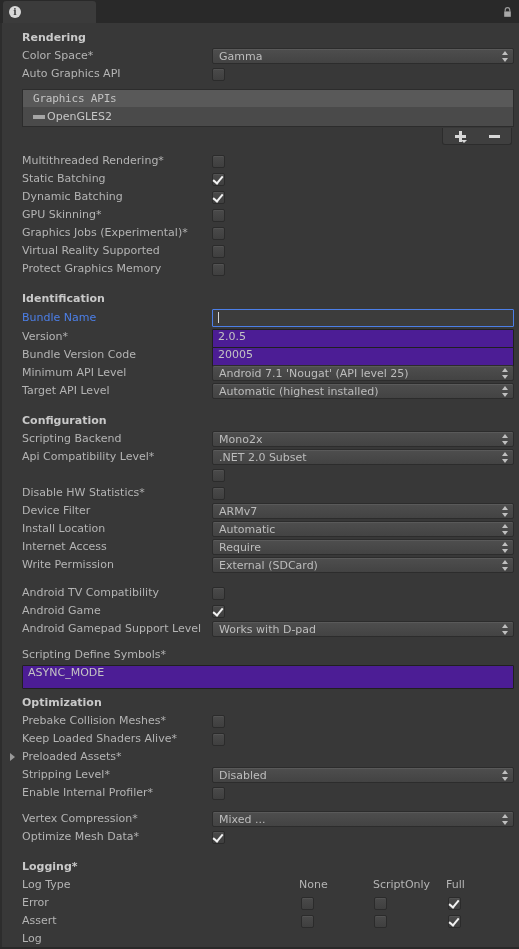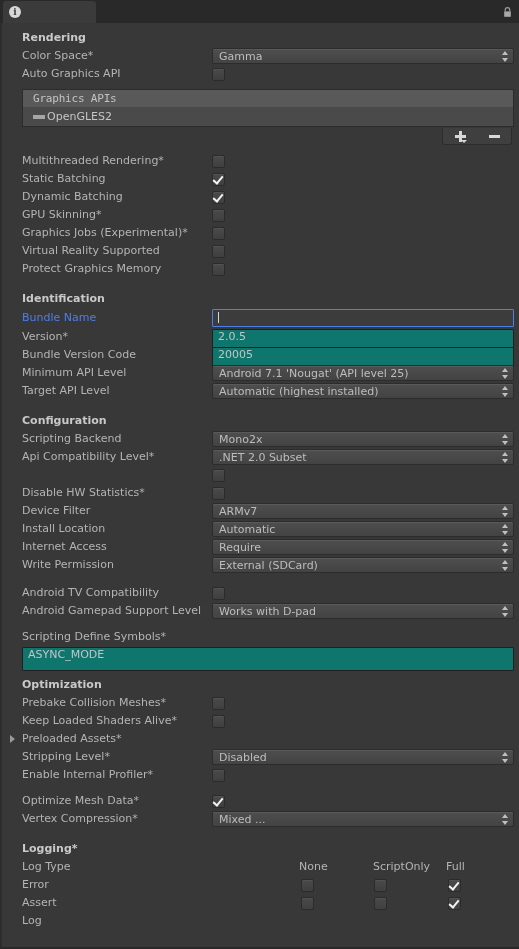--- a/index.html
+++ b/index.html
@@ -144,21 +144,21 @@
     border-right: 3.5px solid transparent;
   }
   .dropdown .arrows::before { top: 0px; border-bottom: 4px solid #c0c0c0; }
   .dropdown .arrows::after  { bottom: 0px; border-top: 4px solid #c0c0c0; }
 
   
   .textfield {
     position: absolute;
     left: 210px; top: 1px;
     width: 302px; height: 24px;
-    background: #0f766e;
+    background: #4c1d95;
     border: 1px solid #202020;
     border-radius: 1px;
     font-size: 11px; color: #c4c4c4;
     line-height: 14px;
     padding-left: 5px;
     white-space: nowrap; overflow: hidden;
   }
   .textfield.focused {
     border: 1px solid #4c7fe8;
     background: #3c3c3c;
@@ -412,20 +412,24 @@
       <div class="dropdown">External (SDCard)<span class="arrows"></span></div>
     </div>
 
     <div class="spacer10"></div>
 
     <div class="row">
       <div class="label">Android TV Compatibility</div>
       <div class="cb c0"></div>
     </div>
     <div class="row">
+      <div class="label">Android Game</div>
+      <div class="cb c0 checked"></div>
+    </div>
+    <div class="row">
       <div class="label">Android Gamepad Support Level</div>
       <div class="dropdown">Works with D-pad<span class="arrows"></span></div>
     </div>
 
     <div class="spacer8"></div>
 
     <div class="row">
       <div class="label">Scripting Define Symbols*</div>
     </div>
     <div class="row">
@@ -455,26 +459,26 @@
       <div class="dropdown">Disabled<span class="arrows"></span></div>
     </div>
     <div class="row">
       <div class="label">Enable Internal Profiler*</div>
       <div class="cb c0"></div>
     </div>
 
     <div class="spacer8"></div>
 
     <div class="row">
+      <div class="label">Vertex Compression*</div>
+      <div class="dropdown">Mixed ...<span class="arrows"></span></div>
+    </div>
+    <div class="row">
       <div class="label">Optimize Mesh Data*</div>
       <div class="cb c0 checked"></div>
-    </div>
-    <div class="row">
-      <div class="label">Vertex Compression*</div>
-      <div class="dropdown">Mixed ...<span class="arrows"></span></div>
     </div>
 
     <div class="spacer12"></div>
 
     <div class="row">
       <div class="label header">Logging*</div>
     </div>
 
     <div class="row">
       <div class="label">Log Type</div>

